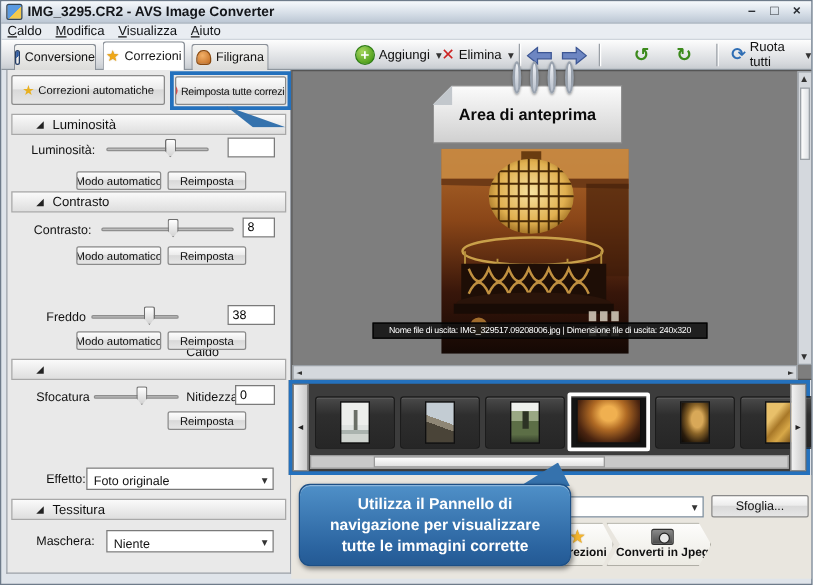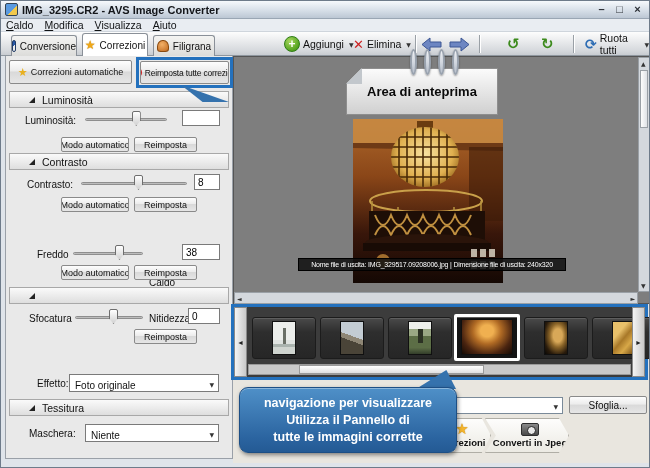--- a/index.html
+++ b/index.html
@@ -383,18 +383,18 @@
     <span class="star-big">★</span>
     <span class="step-label">Correzioni</span>
   </div>
   <div class="step" style="left:484px;width:84px;clip-path:polygon(0 0,88% 0,100% 50%,88% 100%,0 100%,13% 50%);padding-left:6px;">
     <span class="cam"></span>
     <span class="step-label">Converti in Jpeg</span>
   </div>
 
   <div class="tail" style="left:415px;top:369px;width:40px;height:19px;clip-path:polygon(76% 0,100% 100%,0 100%);z-index:31;"></div>
   <div class="callout" style="left:238px;top:386px;width:218px;height:66px;z-index:32;">
+    <span>Utilizza il Pannello di</span>
     <span>navigazione per visualizzare</span>
-    <span>Utilizza il Pannello di</span>
     <span>tutte le immagini corrette</span>
   </div>
 
 </div>
 
 </body></html>

